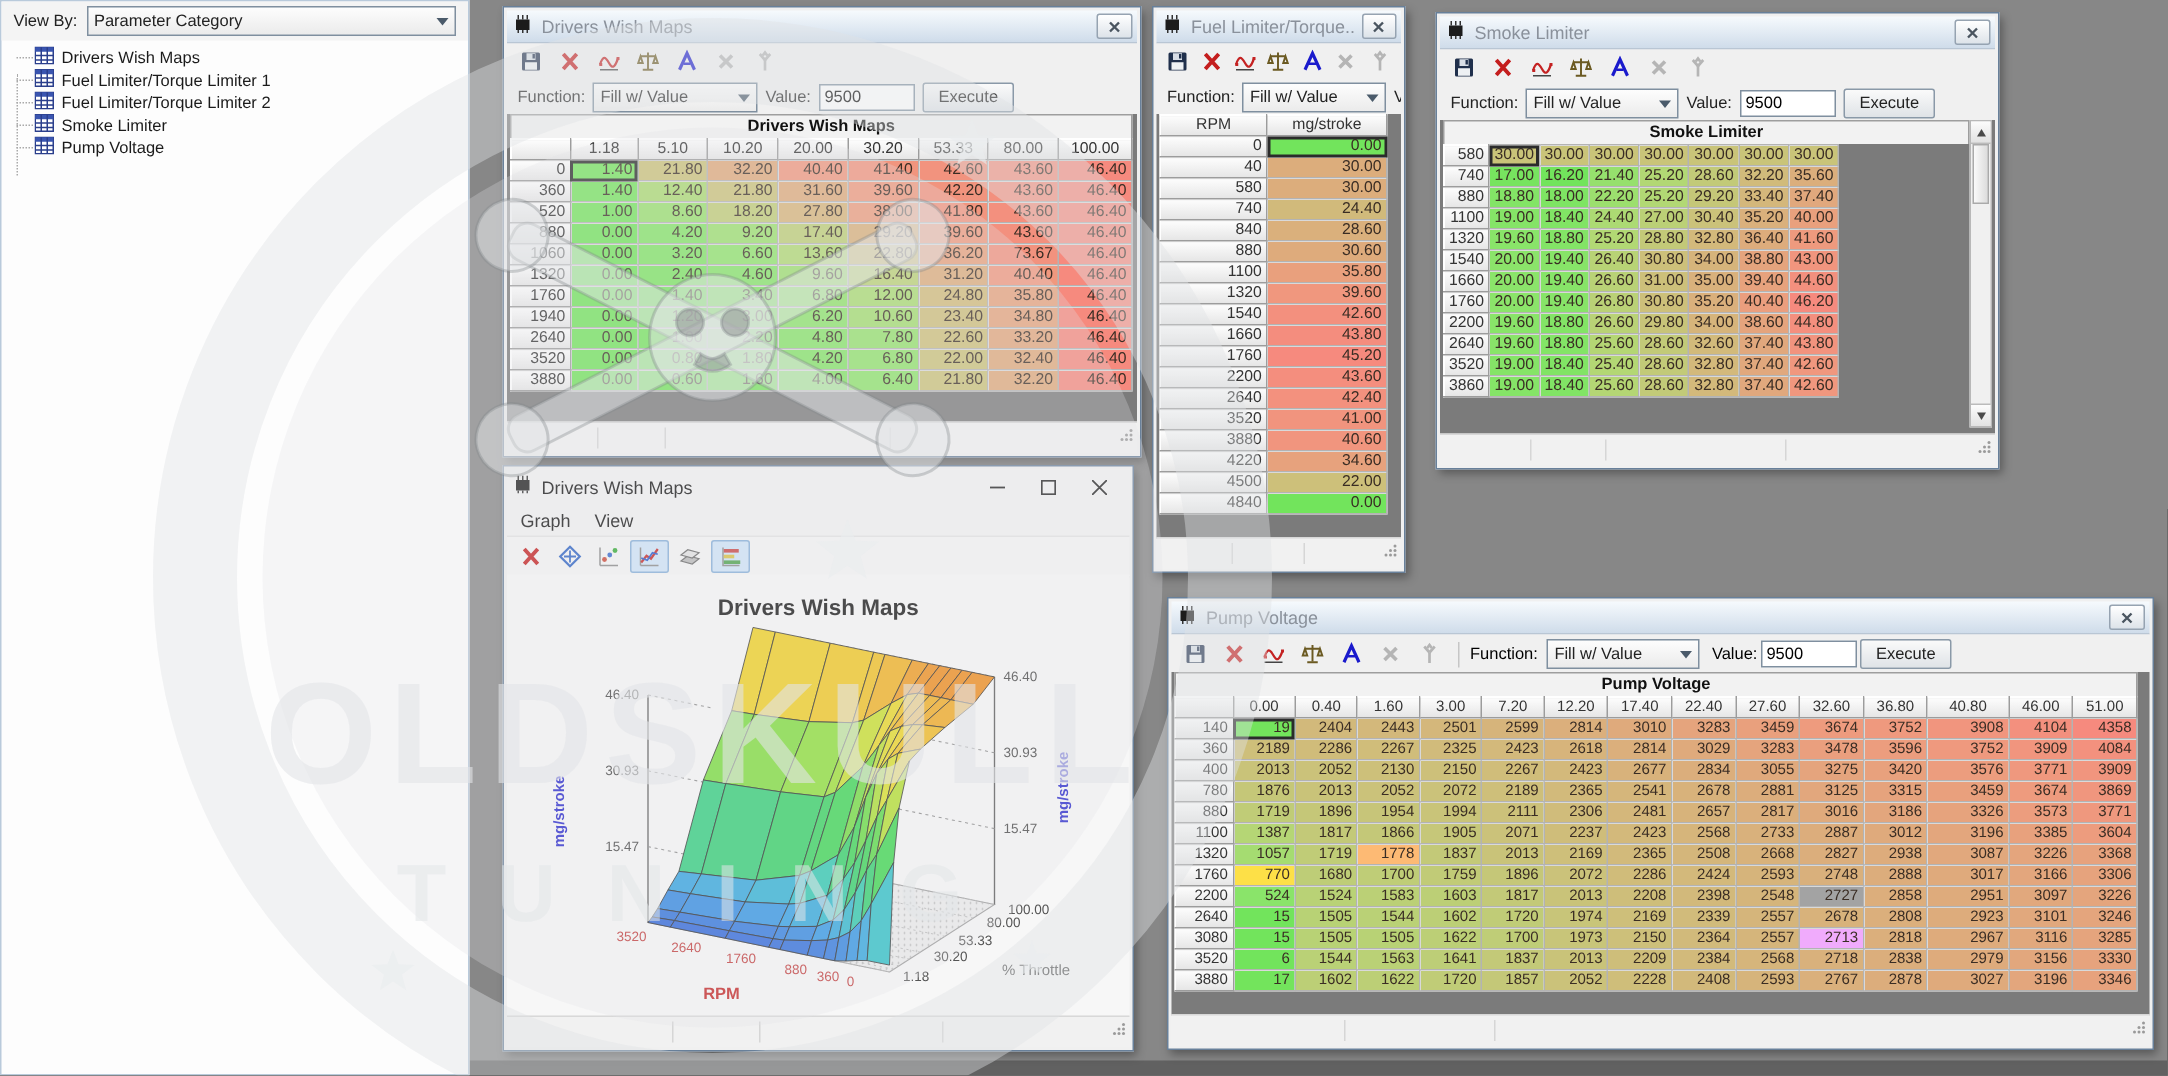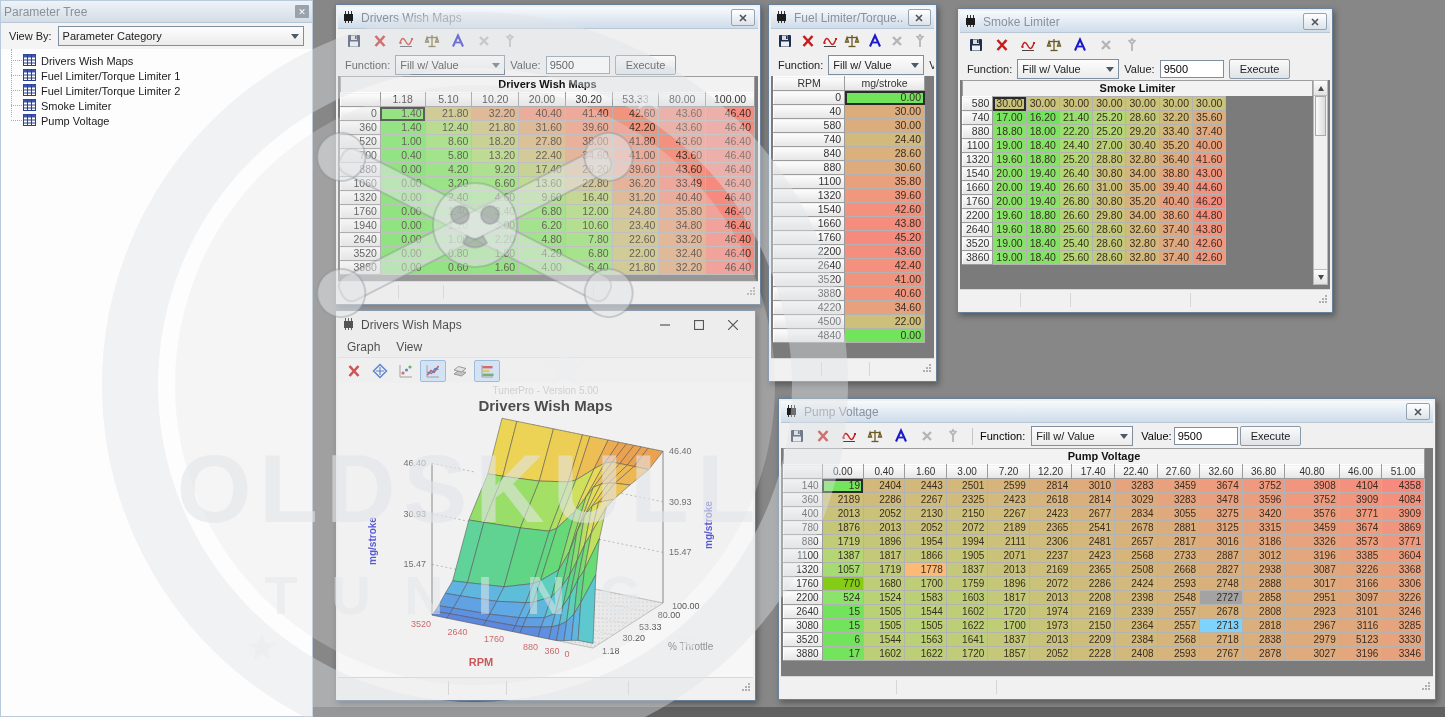--- a/index.html
+++ b/index.html
@@ -83,24 +83,20 @@
   #bottom-strip{position:absolute;left:313px;top:707px;width:1132px;height:10px;background:#616161;z-index:0;}
   .z10{z-index:10;} .z5{z-index:5;}
 </style>
 </head>
 <body>
 
 <div id="stage">
   <div id="bottom-strip"></div>
 
   <section id="tree" class="z5">
-    <div class="titlebar">
-      <span class="wtitle">Parameter Tree</span>
-      <span class="pclose">✕</span>
-    </div>
     <div class="viewby">
       <span>View By:</span>
       <div class="combo">
         <span>Parameter Category</span>
         <span class="chev"></span>
       </div>
     </div>
     <div class="treeline"></div>
     <ul id="tree-items">
         <li>
@@ -299,50 +295,39 @@
               <td class="cell" style="background:rgb(118,228,95)">1.00</td>
               <td class="cell" style="background:rgb(153,224,110)">8.60</td>
               <td class="cell" style="background:rgb(191,204,119)">18.20</td>
               <td class="cell" style="background:rgb(215,180,123)">27.80</td>
               <td class="cell" style="background:rgb(236,157,126)">38.00</td>
               <td class="cell" style="background:rgb(241,149,126)">41.80</td>
               <td class="cell" style="background:rgb(243,144,126)">43.60</td>
               <td class="cell" style="background:rgb(246,138,126)">46.40</td>
             </tr>
             <tr>
-              <th class="rh">700</th>
-              <td class="cell" style="background:rgb(116,228,93)">0.40</td>
-              <td class="cell" style="background:rgb(139,228,106)">5.80</td>
-              <td class="cell" style="background:rgb(175,217,115)">13.20</td>
-              <td class="cell" style="background:rgb(204,193,122)">22.40</td>
-              <td class="cell" style="background:rgb(229,164,125)">34.60</td>
-              <td class="cell" style="background:rgb(240,150,126)">41.00</td>
-              <td class="cell" style="background:rgb(243,144,126)">43.60</td>
-              <td class="cell" style="background:rgb(246,138,126)">46.40</td>
-            </tr>
-            <tr>
               <th class="rh">880</th>
               <td class="cell" style="background:rgb(114,228,92)">0.00</td>
               <td class="cell" style="background:rgb(132,228,103)">4.20</td>
               <td class="cell" style="background:rgb(155,223,110)">9.20</td>
               <td class="cell" style="background:rgb(189,206,119)">17.40</td>
               <td class="cell" style="background:rgb(217,176,124)">29.20</td>
               <td class="cell" style="background:rgb(239,154,126)">39.60</td>
               <td class="cell" style="background:rgb(243,144,126)">43.60</td>
               <td class="cell" style="background:rgb(246,138,126)">46.40</td>
             </tr>
             <tr>
               <th class="rh">1060</th>
               <td class="cell" style="background:rgb(114,228,92)">0.00</td>
               <td class="cell" style="background:rgb(128,228,100)">3.20</td>
               <td class="cell" style="background:rgb(143,227,107)">6.60</td>
               <td class="cell" style="background:rgb(176,216,116)">13.60</td>
               <td class="cell" style="background:rgb(205,192,122)">22.80</td>
               <td class="cell" style="background:rgb(232,161,125)">36.20</td>
-              <td class="cell" style="background:rgb(242,146,126)">33.49</td>
+              <td class="cell" style="background:rgb(242,146,126)">73.67</td>
               <td class="cell" style="background:rgb(246,138,126)">46.40</td>
             </tr>
             <tr>
               <th class="rh">1320</th>
               <td class="cell" style="background:rgb(114,228,92)">0.00</td>
               <td class="cell" style="background:rgb(124,228,98)">2.40</td>
               <td class="cell" style="background:rgb(134,228,104)">4.60</td>
               <td class="cell" style="background:rgb(157,222,111)">9.60</td>
               <td class="cell" style="background:rgb(186,209,118)">16.40</td>
               <td class="cell" style="background:rgb(221,172,124)">31.20</td>
@@ -917,21 +902,20 @@
         <div class="tbtn act">
           <svg width="16" height="16">
             <path d="M3 2 V14 H14" stroke="#888" stroke-width="1" fill="none"></path>
             <rect x="3.5" y="3" width="10" height="2.4" fill="#c84040"></rect>
             <rect x="3.5" y="6.8" width="7" height="2.4" fill="#d8c040"></rect>
             <rect x="3.5" y="10.6" width="11" height="2.4" fill="#4aa04a"></rect>
           </svg>
         </div>
       </div>
     <div class="graphArea">
-      <div class="gversion">TunerPro - Version 5.00</div>
       <div class="gtitle">Drivers Wish Maps</div>
       <svg id="surface" width="417" height="297" viewBox="0 70 417 297">
           <defs>
             <pattern id="dotpat" width="4" height="4" patternUnits="userSpaceOnUse">
               <rect width="4" height="4" fill="#ececec"></rect>
               <circle cx="1" cy="1" r="0.6" fill="#b2b2b2"></circle>
             </pattern>
           </defs>
           <polygon points="255.0,335.0 325.0,290.0 164.0,257.0 94.0,302.0" fill="url(#dotpat)" stroke="#9a9a9a" stroke-width="0.7"></polygon>
           <line x1="255" y1="335" x2="94" y2="302" stroke="#b4b4b4" stroke-width="0.6" stroke-dasharray="1.5,2.5"></line>
@@ -1289,21 +1273,21 @@
               <td class="cell" style="background:rgb(212,182,123)">2508</td>
               <td class="cell" style="background:rgb(216,178,123)">2668</td>
               <td class="cell" style="background:rgb(219,174,124)">2827</td>
               <td class="cell" style="background:rgb(221,172,124)">2938</td>
               <td class="cell" style="background:rgb(225,168,125)">3087</td>
               <td class="cell" style="background:rgb(228,165,125)">3226</td>
               <td class="cell" style="background:rgb(231,162,125)">3368</td>
             </tr>
             <tr>
               <th class="rh">1760</th>
-              <td class="cell" style="background:#84cc16">770</td>
+              <td class="cell" style="background:#fde047">770</td>
               <td class="cell" style="background:rgb(190,205,119)">1680</td>
               <td class="cell" style="background:rgb(191,205,119)">1700</td>
               <td class="cell" style="background:rgb(193,203,119)">1759</td>
               <td class="cell" style="background:rgb(197,199,120)">1896</td>
               <td class="cell" style="background:rgb(203,194,122)">2072</td>
               <td class="cell" style="background:rgb(208,188,122)">2286</td>
               <td class="cell" style="background:rgb(211,185,123)">2424</td>
               <td class="cell" style="background:rgb(214,180,123)">2593</td>
               <td class="cell" style="background:rgb(217,176,124)">2748</td>
               <td class="cell" style="background:rgb(220,173,124)">2888</td>
@@ -1349,41 +1333,41 @@
               <th class="rh">3080</th>
               <td class="cell" style="background:rgb(114,228,92)">15</td>
               <td class="cell" style="background:rgb(184,210,117)">1505</td>
               <td class="cell" style="background:rgb(184,210,117)">1505</td>
               <td class="cell" style="background:rgb(188,207,118)">1622</td>
               <td class="cell" style="background:rgb(191,205,119)">1700</td>
               <td class="cell" style="background:rgb(200,197,121)">1973</td>
               <td class="cell" style="background:rgb(205,192,122)">2150</td>
               <td class="cell" style="background:rgb(209,186,123)">2364</td>
               <td class="cell" style="background:rgb(213,181,123)">2557</td>
-              <td class="cell" style="background:#7dd3fc">2713</td>
+              <td class="cell" style="background:#f0abfc">2713</td>
               <td class="cell" style="background:rgb(219,175,124)">2818</td>
               <td class="cell" style="background:rgb(222,171,124)">2967</td>
               <td class="cell" style="background:rgb(225,168,125)">3116</td>
               <td class="cell" style="background:rgb(229,164,125)">3285</td>
             </tr>
             <tr>
               <th class="rh">3520</th>
               <td class="cell" style="background:rgb(114,228,92)">6</td>
               <td class="cell" style="background:rgb(186,209,118)">1544</td>
               <td class="cell" style="background:rgb(186,209,118)">1563</td>
               <td class="cell" style="background:rgb(189,206,119)">1641</td>
               <td class="cell" style="background:rgb(195,201,120)">1837</td>
               <td class="cell" style="background:rgb(201,195,121)">2013</td>
               <td class="cell" style="background:rgb(206,190,122)">2209</td>
               <td class="cell" style="background:rgb(210,186,123)">2384</td>
               <td class="cell" style="background:rgb(214,181,123)">2568</td>
               <td class="cell" style="background:rgb(217,177,124)">2718</td>
               <td class="cell" style="background:rgb(219,174,124)">2838</td>
               <td class="cell" style="background:rgb(222,171,124)">2979</td>
-              <td class="cell" style="background:rgb(226,167,125)">5123</td>
+              <td class="cell" style="background:rgb(226,167,125)">3156</td>
               <td class="cell" style="background:rgb(230,163,125)">3330</td>
             </tr>
             <tr>
               <th class="rh">3880</th>
               <td class="cell" style="background:rgb(115,228,92)">17</td>
               <td class="cell" style="background:rgb(188,207,118)">1602</td>
               <td class="cell" style="background:rgb(188,207,118)">1622</td>
               <td class="cell" style="background:rgb(192,204,119)">1720</td>
               <td class="cell" style="background:rgb(196,200,120)">1857</td>
               <td class="cell" style="background:rgb(203,194,122)">2052</td>

